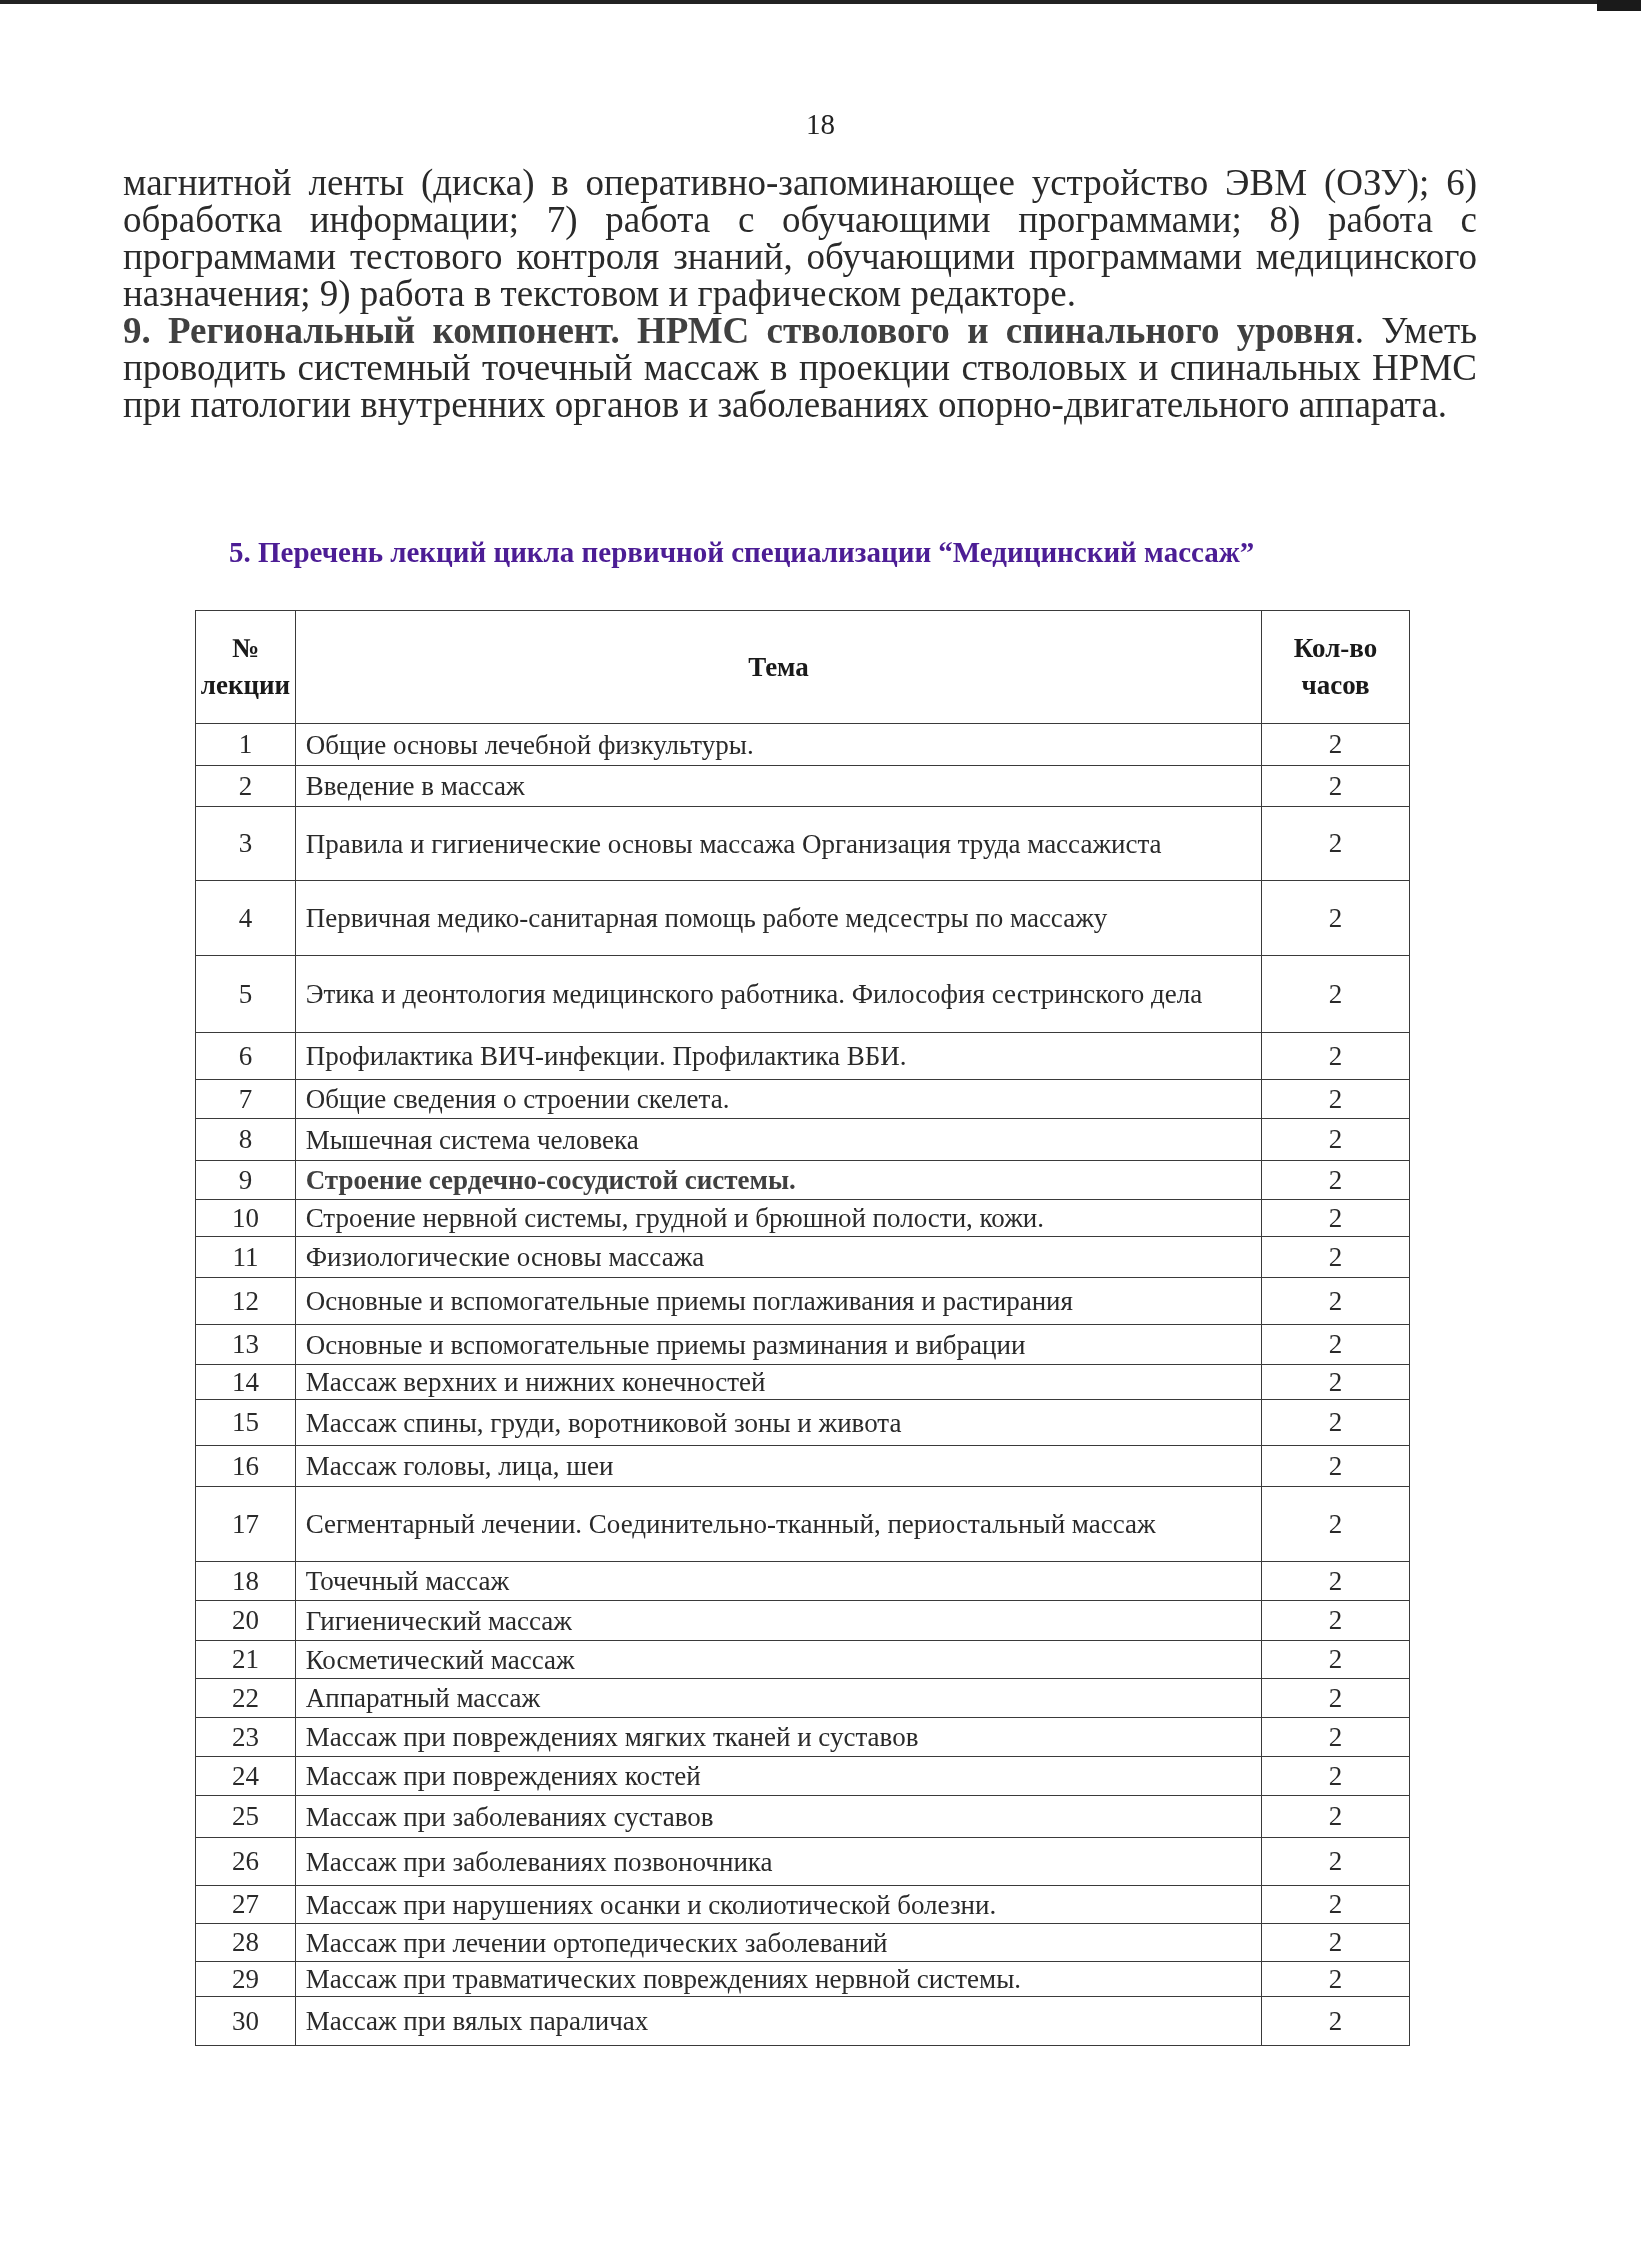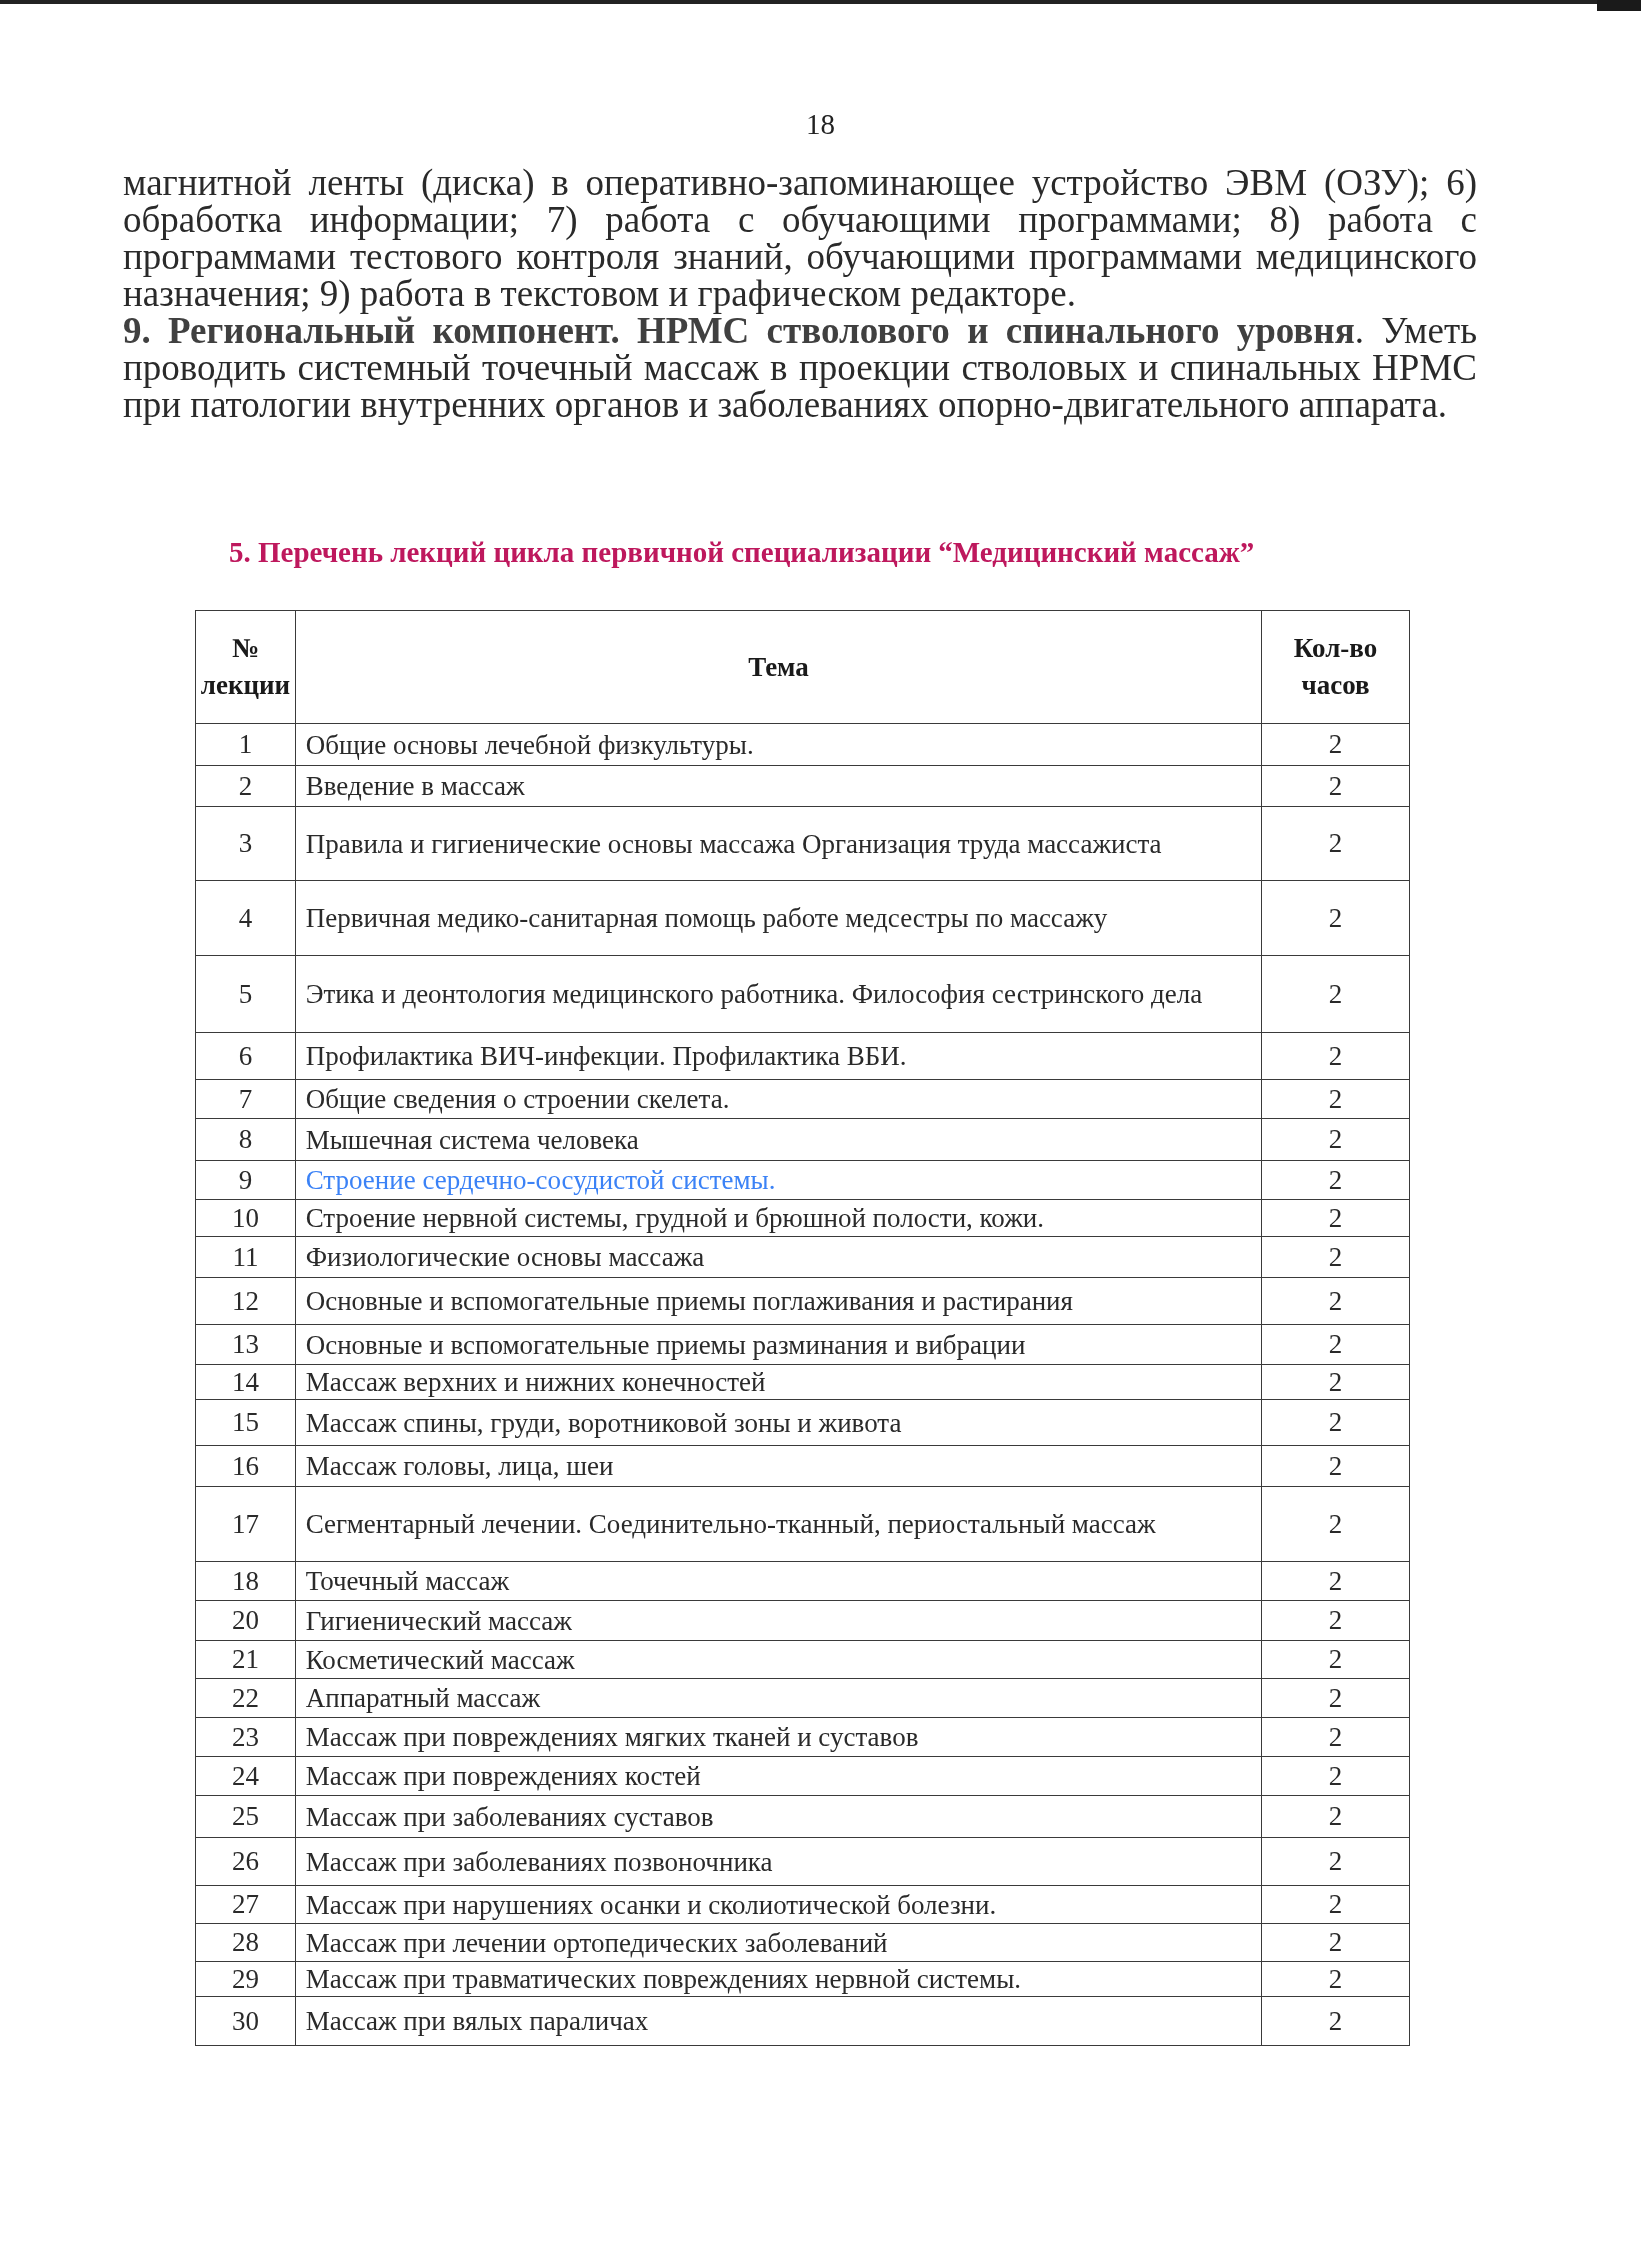--- a/index.html
+++ b/index.html
@@ -7,32 +7,32 @@
          font-family: "Liberation Serif", "DejaVu Serif", serif; color: #1a1a1a; }
   .scanline { position: absolute; left: 0; top: 0; width: 1641px; height: 3.9px; background: #222; }
   .scanline-r { position: absolute; right: 0; top: 0; width: 44px; height: 10.6px; background: #1a1a1a; }
   .page-number { position: absolute; left: 0; width: 1641px; top: 108px; text-align: center;
                  font-size: 29px; color: #222; }
   .body-text { position: absolute; left: 123px; width: 1354px; top: 164px;
                font-size: 37px; line-height: 37px; text-align: justify; color: #2a2a2a; }
   .body-text p { margin: 0; }
   .body-text b { font-weight: bold; color: #404040; }
   .section-title { position: absolute; left: 229px; top: 536px; font-size: 29px; font-weight: bold;
-                   color: #be185d; white-space: nowrap; }
+                   color: #4c1d95; white-space: nowrap; }
   table.lectures { position: absolute; left: 195px; top: 610px; width: 1214px;
                    border-collapse: collapse; table-layout: fixed; font-size: 27px; color: #2a2a2a; }
   table.lectures td, table.lectures th { border: 1.9px solid #3a3a3a; padding: 0 9.7px; vertical-align: middle; }
   table.lectures col.c1 { width: 100px; }
   table.lectures col.c2 { width: 966px; }
   table.lectures col.c3 { width: 148px; }
   table.lectures th { font-weight: bold; font-size: 27px; color: #1a1a1a; line-height: 37px; text-align: center; }
   td.num { text-align: center; padding: 0 3.9px; }
   td.topic { text-align: justify; line-height: 34px; }
   td.hours { text-align: center; }
-  td.topic.bold { font-weight: normal; color: #3b82f6; }
+  td.topic.bold { font-weight: bold; color: #404040; }
 </style>
 </head>
 <body>
 
 <div class="scanline"></div>
 <div class="scanline-r"></div>
 
 <div class="page-number">18</div>
 
 <div class="body-text">

